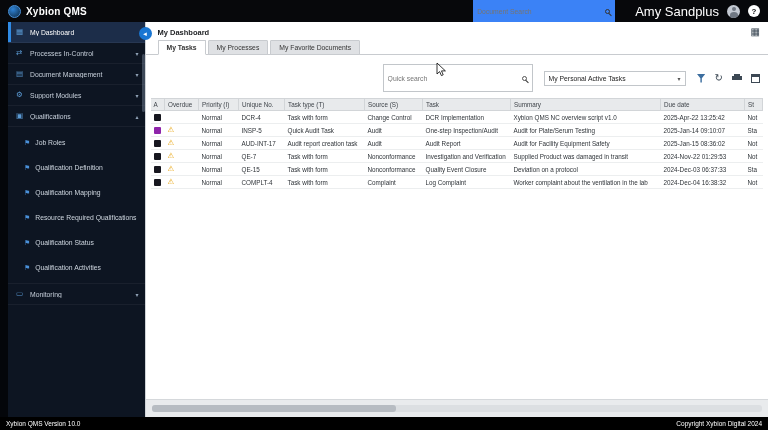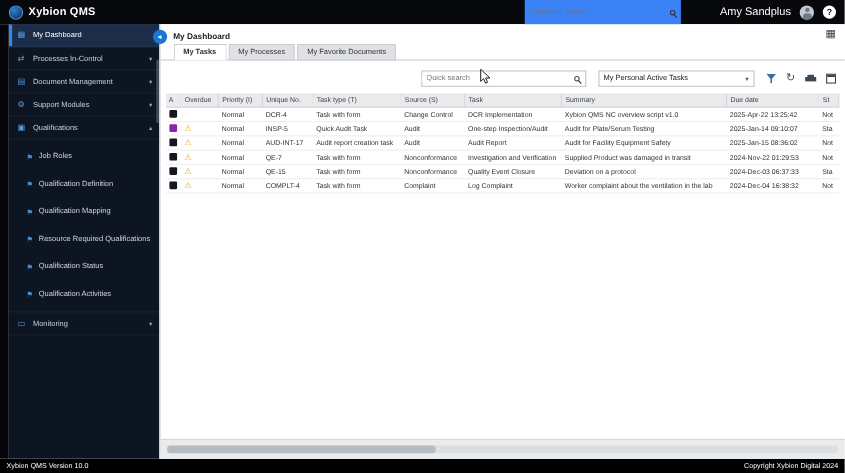--- a/index.html
+++ b/index.html
@@ -13,21 +13,21 @@
   .topbar { height:22px; background:#07080b; display:flex; align-items:center; padding:0 8px; gap:8px; }
   .brand { display:flex; align-items:center; gap:5px; }
   .logo-circle { width:13px; height:13px; border-radius:50%;
     background:radial-gradient(circle at 35% 30%, #2f83d6 0%, #17446f 70%, #0c2741 100%);
     border:1px solid #4a92da; }
   .brand-text { color:#fff; font-size:10px; font-weight:bold; letter-spacing:.2px; }
   .top-search { margin-left:auto; width:142px; height:28px; background:#3b82f6; display:flex; align-items:center; }
   .top-search input { flex:1; border:0; outline:0; font-size:6.8px; padding:0 4px; font-family:inherit; color:#222; background:transparent; }
   .mag { width:5px; height:5px; border:1px solid #333; border-radius:50%; position:relative; margin-right:5px; flex:none; }
   .mag::after { content:""; position:absolute; width:4px; height:1px; background:#333; transform:rotate(45deg); right:-3px; bottom:-2px; }
-  .user-name { color:#fff; font-size:10px; margin-left:28px; }
+  .user-name { color:#fff; font-size:13px; margin-left:12px; }
   .avatar { width:13px; height:13px; border-radius:50%; background:#c3c9d2; position:relative; overflow:hidden; }
   .avatar::before { content:""; position:absolute; top:2px; left:4.5px; width:4px; height:4px; border-radius:50%; background:#6f7782; }
   .avatar::after  { content:""; position:absolute; top:7.5px; left:2.5px; width:8px; height:6px; border-radius:50% 50% 0 0; background:#6f7782; }
   .help { width:12px; height:12px; border-radius:50%; background:#fff; color:#111; font-size:8px; font-weight:bold;
     display:flex; align-items:center; justify-content:center; }
 
   
   .app { display:flex; height:395px; }
   .leftstrip { width:8px; background:#04060a; }
   .sidebar { width:137px; background:#0d1522; position:relative; overflow:hidden; }
@@ -49,21 +49,21 @@
   .main-header { display:flex; align-items:center; justify-content:space-between; padding:5px 8px 3px 12px; }
   .page-title { font-size:7.5px; font-weight:bold; color:#1c1e21; }
   .grid-icon { font-size:10px; color:#33404d; line-height:1; }
 
   .tabbar { display:flex; gap:2px; padding-left:12px; border-bottom:1px solid #c8cbcf; }
   .tab { font-size:6.8px; color:#333; background:#dfe1e4; border:1px solid #c8cbcf; padding:3px 8px; margin-bottom:-1px;
     border-radius:1px 1px 0 0; }
   .tab.active { background:#fff; font-weight:bold; border-bottom-color:#fff; }
 
   .toolbar { display:flex; align-items:center; justify-content:flex-end; gap:11px; padding:9px 8px 6px; }
-  .qsearch { width:150px; height:15px; border:1px solid #c2c6ca; display:flex; align-items:center; background:#fff; }
+  .qsearch { width:150px; height:28px; border:1px solid #c2c6ca; display:flex; align-items:center; background:#fff; }
   .qsearch input { flex:1; border:0; outline:0; font-size:6.8px; padding:0 4px; font-family:inherit; }
   .qsearch .mag, .qsearch .mag::after { border-color:#555; }
   .dropdown { width:142px; height:15px; border:1px solid #c2c6ca; display:flex; align-items:center; font-size:6.8px;
     padding:0 4px; color:#222; background:#fff; }
   .dd-chev { margin-left:auto; font-size:6px; color:#555; }
   .tool-icons { display:flex; align-items:center; gap:9px; }
   .funnel { width:9px; height:9px; clip-path:polygon(0 0,100% 0,58% 52%,58% 100%,42% 100%,42% 52%); background:#3c6e9f; }
   .refresh { font-size:10px; color:#3c4854; line-height:1; }
   .printer { width:10px; height:8px; position:relative; }
   .printer::before { content:""; position:absolute; top:0; left:2px; width:6px; height:2px; background:#3c4854; }

